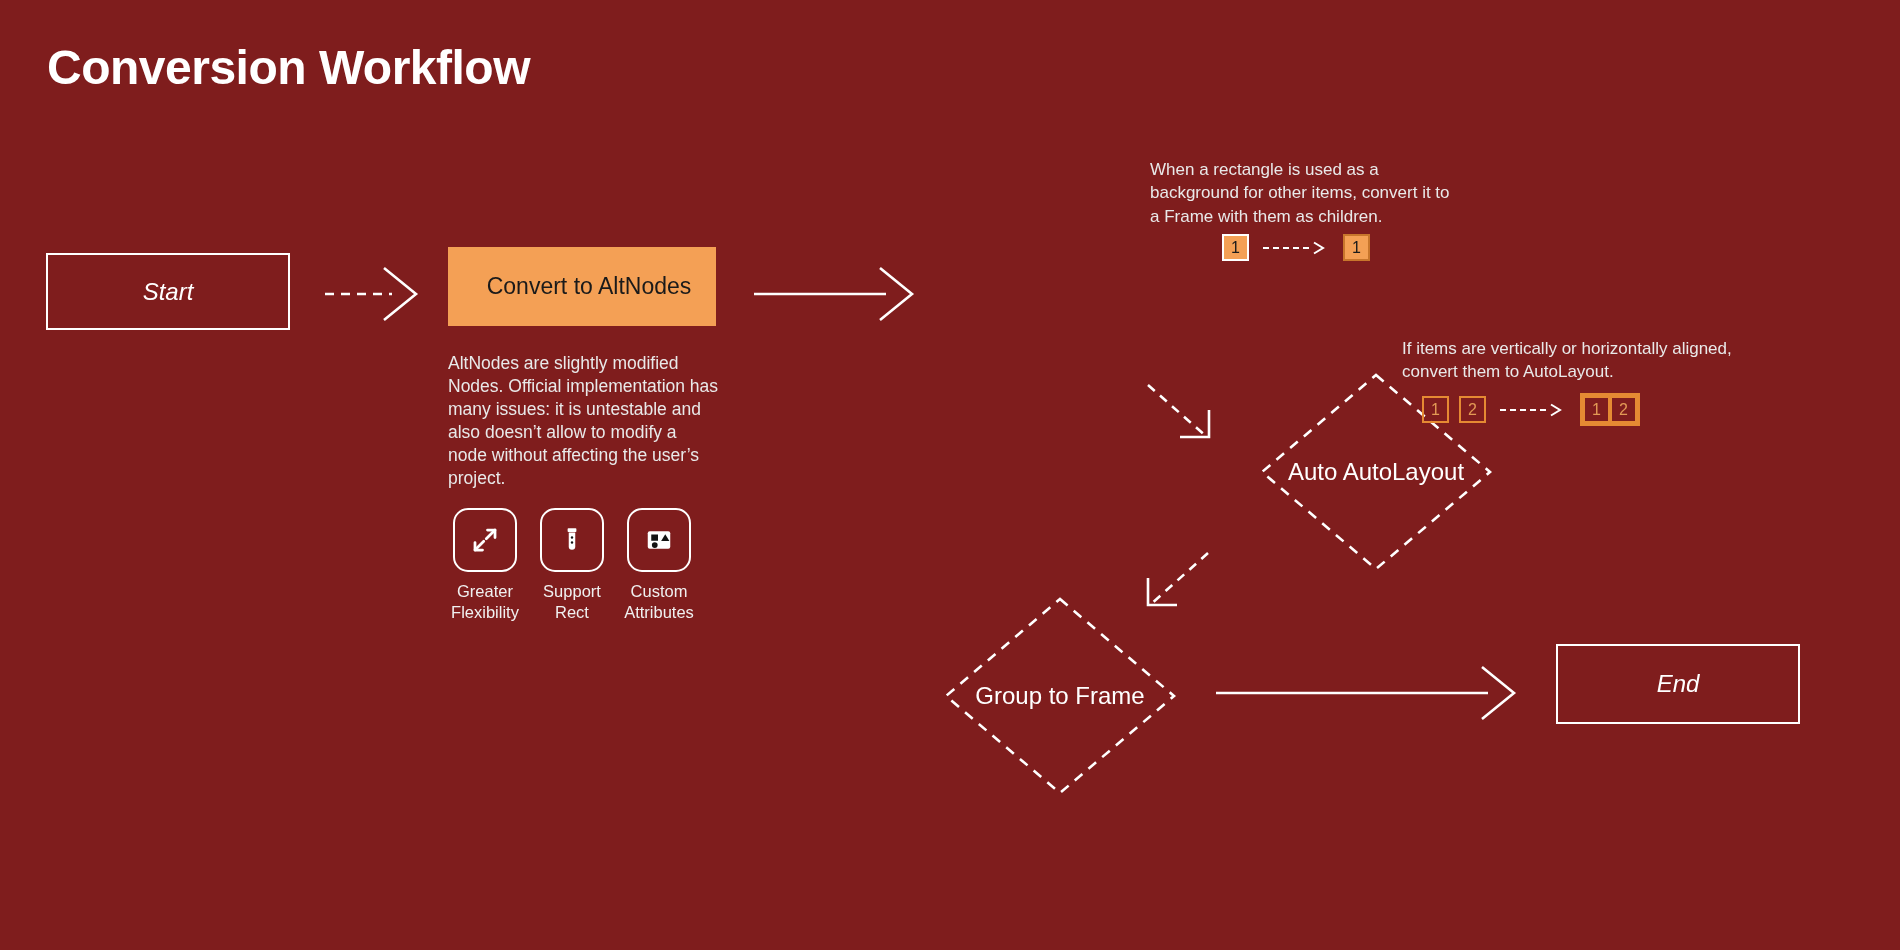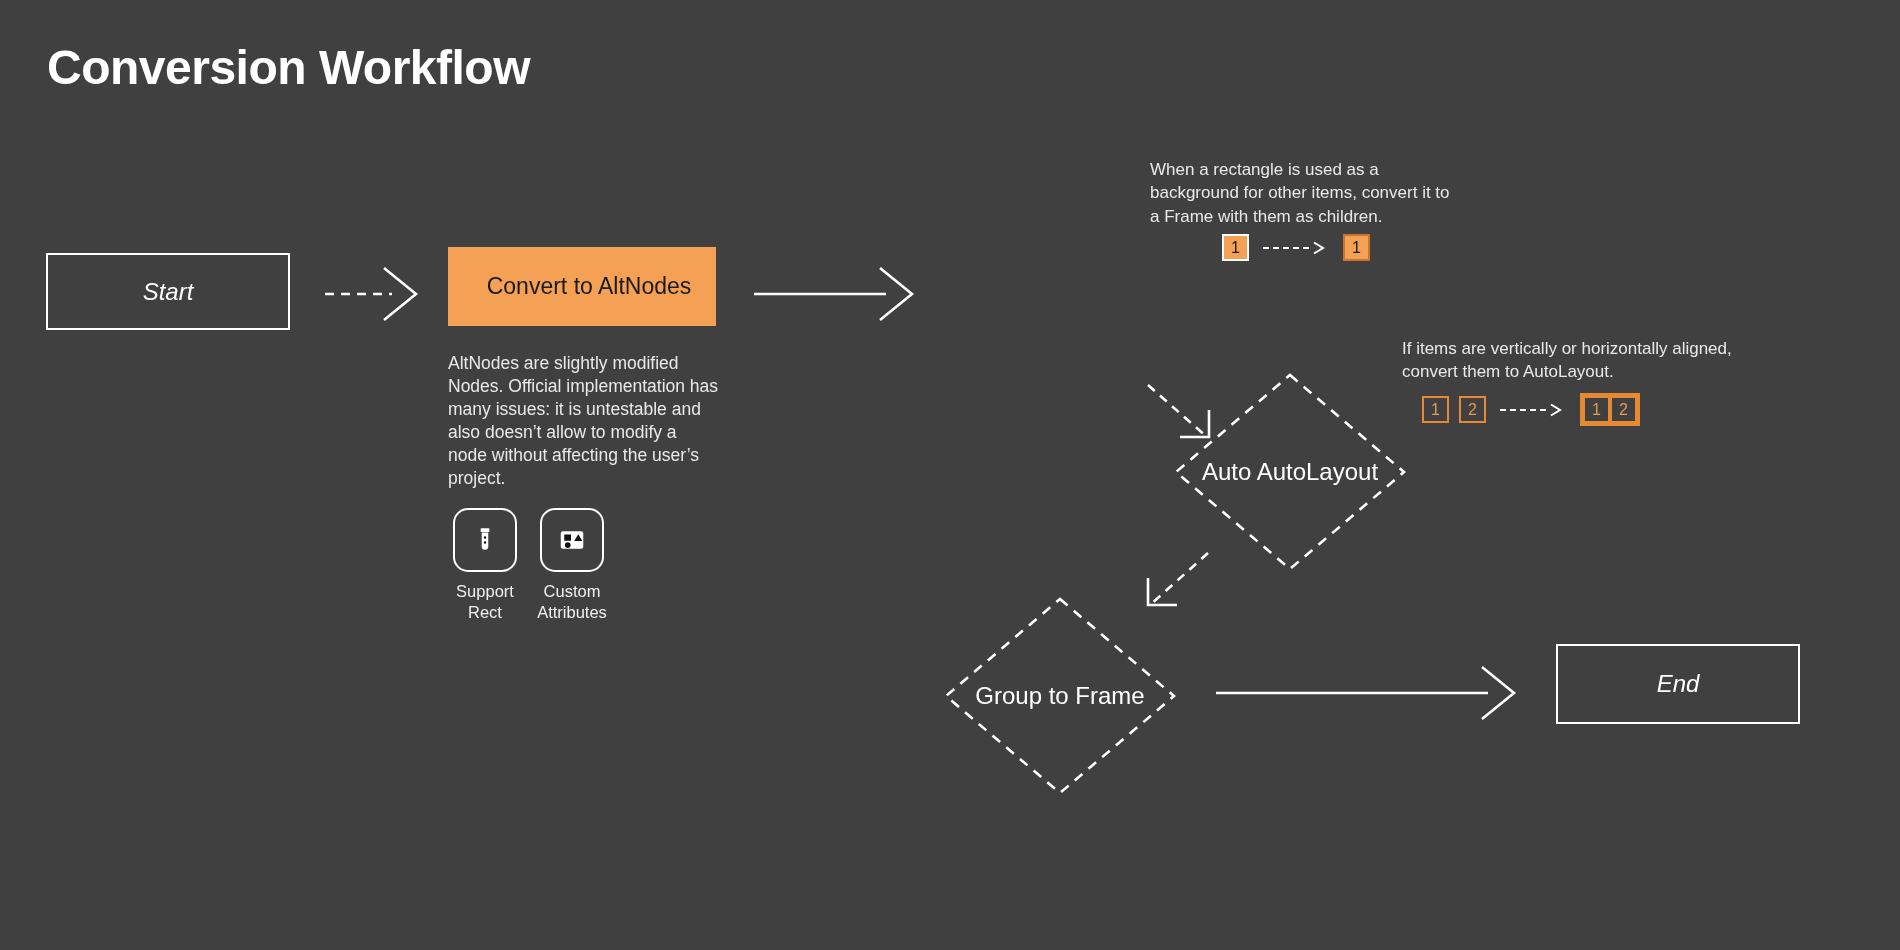--- a/index.html
+++ b/index.html
@@ -9,21 +9,21 @@
     height: 950px;
     background: #131313;
     overflow: hidden;
     font-family: "Liberation Sans", sans-serif;
     -webkit-font-smoothing: antialiased;
   }
   #canvas {
     position: relative;
     width: 1900px;
     height: 950px;
-    background: #404040;
+    background: #7f1d1d;
   }
 
   
   .page-title {
     position: absolute;
     left: 47px;
     top: 42px;
     font-size: 48px;
     font-weight: 700;
     color: #ffffff;
@@ -108,21 +108,21 @@
   .diamond-label {
     position: absolute;
     left: 50%; top: 50%;
     transform: translate(-50%, -50%);
     color: #ffffff;
     font-size: 24px;
     white-space: nowrap;
     font-weight: 400;
   }
   #d-nodes-on-rect { left: 943px;  top: 177px; width: 234px; height: 200px; }
-  #d-auto-autolayout { left: 1173px; top: 372px; width: 234px; height: 200px; }
+  #d-auto-autolayout { left: 1259px; top: 372px; width: 234px; height: 200px; }
   #d-group-to-frame  { left: 943px;  top: 596px; width: 234px; height: 200px; }
 
   
   .note {
     position: absolute;
     color: #e9e9e9;
     font-size: 17px;
     line-height: 1.38;
   }
   #note-rect   { left: 1150px; top: 158px; width: 310px; }
@@ -236,20 +236,32 @@
   </div>
 
   <div class="process-box">
     <span>Convert to AltNodes</span>
   </div>
 
   <div class="desc">AltNodes are slightly modified Nodes. Official implementation has many issues: it is untestable and also doesn’t allow to modify a node without affecting the user’s project.</div>
 
   <div class="features">
 
+    <div class="feature">
+      <div class="feature-icon">
+        <svg class="icon-svg" width="30" height="30" viewBox="0 0 24 24" fill="none" stroke="#ffffff" stroke-width="2.2" stroke-linecap="round" stroke-linejoin="round">
+          <polyline points="14,4 20,4 20,10"></polyline>
+          <polyline points="10,20 4,20 4,14"></polyline>
+          <line x1="20" y1="4" x2="13" y2="11"></line>
+          <line x1="4" y1="20" x2="11" y2="13"></line>
+        </svg>
+      </div>
+      <div class="feature-label">Greater
+Flexibility</div>
+    </div>
 
     <div class="feature">
       <div class="feature-icon">
         <svg class="icon-svg" width="30" height="30" viewBox="0 0 24 24">
           <rect x="8.5" y="2.5" width="7" height="3" rx="0.6" fill="#ffffff"></rect>
           <path d="M9.4 6 h5.2 v11.2 a2.6 2.6 0 0 1 -5.2 0 Z" fill="#ffffff"></path>
           <circle cx="12" cy="10" r="0.95" fill="#131313"></circle>
           <circle cx="12" cy="14" r="0.95" fill="#131313"></circle>
         </svg>
       </div>

